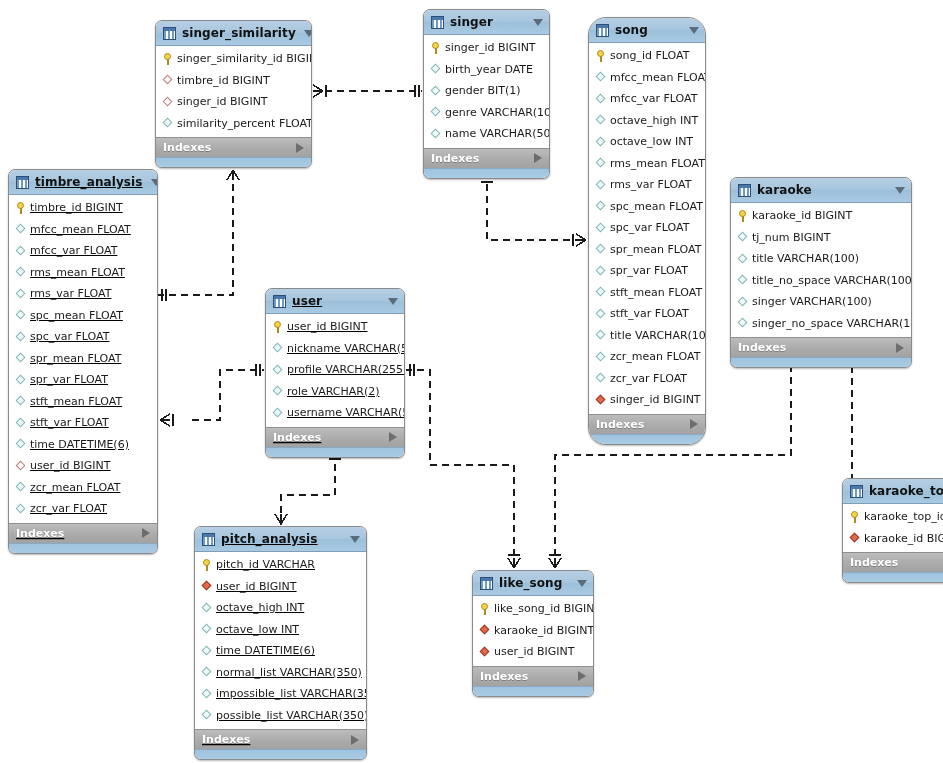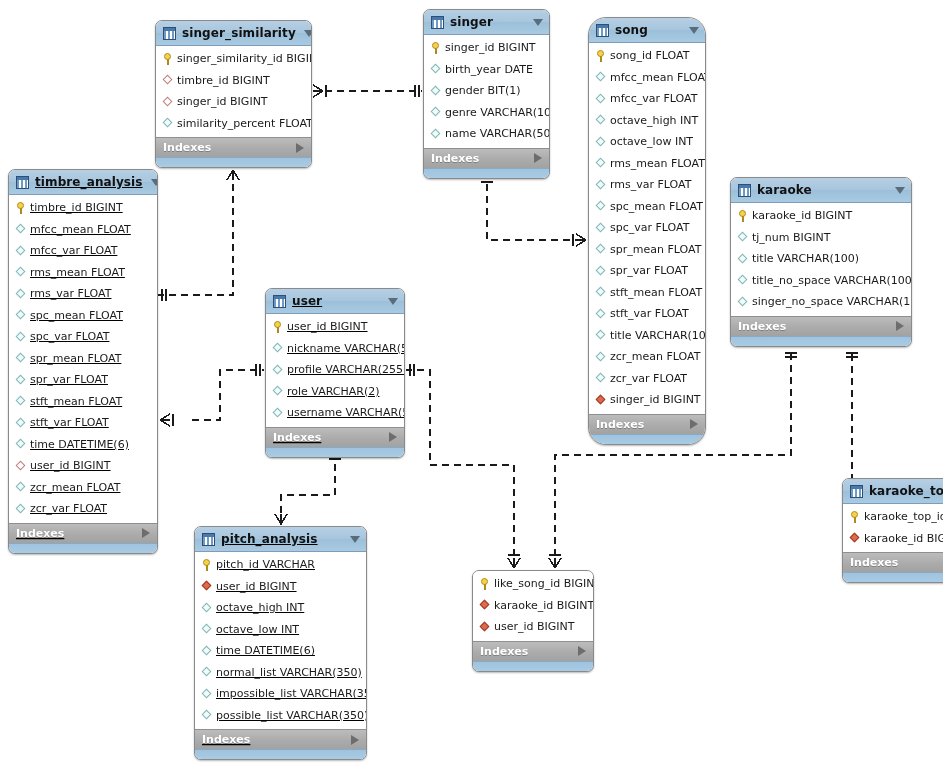--- a/index.html
+++ b/index.html
@@ -453,20 +453,24 @@
           <div class="col">
             <span class="ico ico-dia ico-plain"></span>
             <span class="col-label">title VARCHAR(100)</span>
           </div>
           <div class="col">
             <span class="ico ico-dia ico-plain"></span>
             <span class="col-label">title_no_space VARCHAR(100)</span>
           </div>
           <div class="col">
             <span class="ico ico-dia ico-plain"></span>
+            <span class="col-label">singer VARCHAR(100)</span>
+          </div>
+          <div class="col">
+            <span class="ico ico-dia ico-plain"></span>
             <span class="col-label">singer_no_space VARCHAR(100)</span>
           </div>
         </div>
         <div class="tbl-indexes">
           <span class="tbl-indexes-label">Indexes</span>
           <span class="tbl-indexes-arrow"></span>
         </div>
         <div class="tbl-foot"></div>
       </div>
       <div class="tbl" style="left: 8px; top: 169px; width: 150px; text-decoration: underline;">
@@ -617,20 +621,25 @@
             <span class="col-label">possible_list VARCHAR(350)</span>
           </div>
         </div>
         <div class="tbl-indexes">
           <span class="tbl-indexes-label">Indexes</span>
           <span class="tbl-indexes-arrow"></span>
         </div>
         <div class="tbl-foot"></div>
       </div>
       <div class="tbl" style="left: 472px; top: 570px; width: 122px;">
+        <div class="tbl-header">
+          <span class="tbl-icon"></span>
+          <span class="tbl-title">like_song</span>
+          <span class="tbl-caret"></span>
+        </div>
         <div class="tbl-cols">
           <div class="col">
             <span class="ico ico-pk"></span>
             <span class="col-label">like_song_id BIGINT</span>
           </div>
           <div class="col">
             <span class="ico ico-fkfill"></span>
             <span class="col-label">karaoke_id BIGINT</span>
           </div>
           <div class="col">

